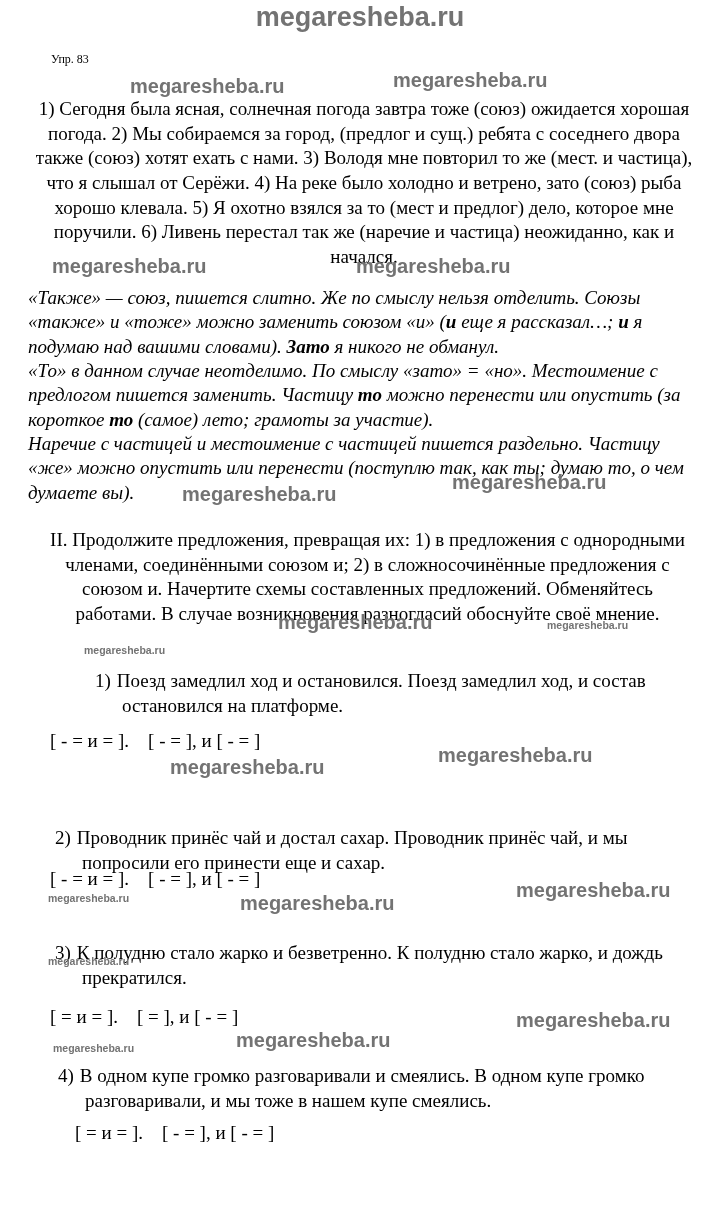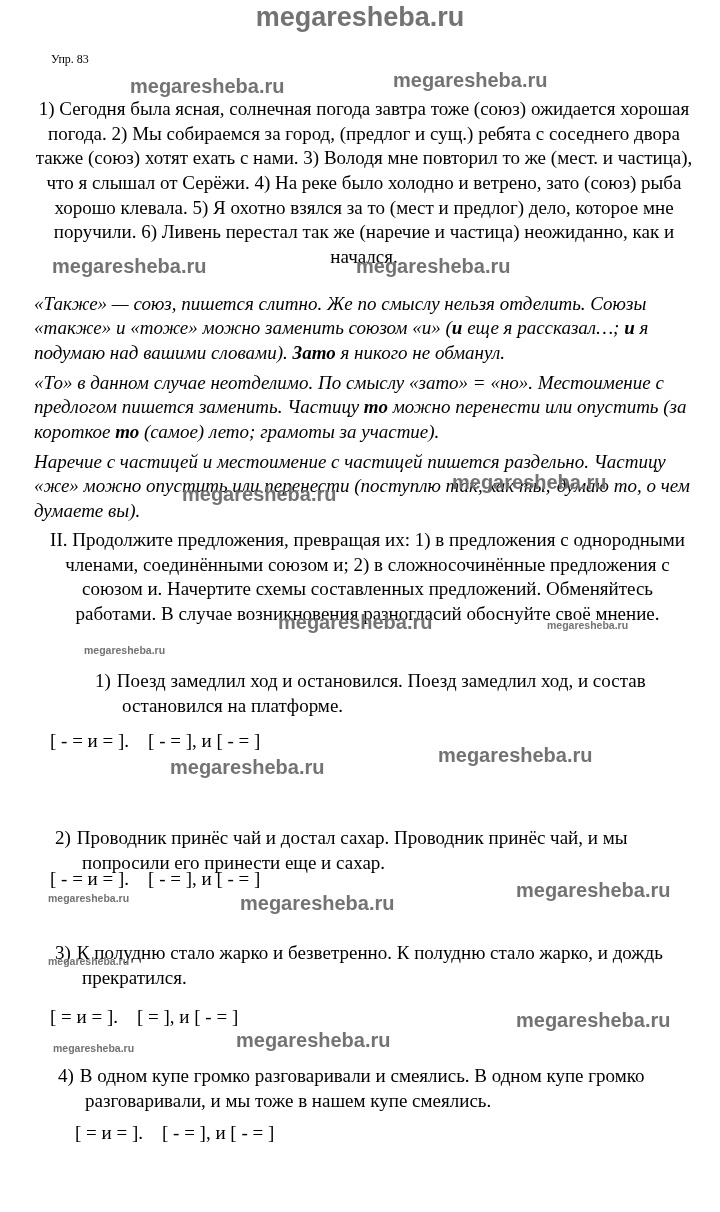--- a/index.html
+++ b/index.html
@@ -41,21 +41,21 @@
     text-align: center;
   }
   .para1 { left: 30px; top: 97px; width: 668px; }
   .expl {
     position: absolute;
     left: 28px; top: 286px; width: 670px;
     font-size: 19px;
     line-height: 1.28;
     font-style: italic;
   }
-  .expl-p { margin: 6px; }
+  .expl-p { margin: 0; }
   .part2 { left: 28px; top: 528px; width: 655px; margin-left: 12px; }
   .item {
     position: absolute;
     margin: 0;
     width: 620px;
     font-size: 19px;
     line-height: 1.32;
     padding-left: 27px;
     text-indent: -27px;
   }

